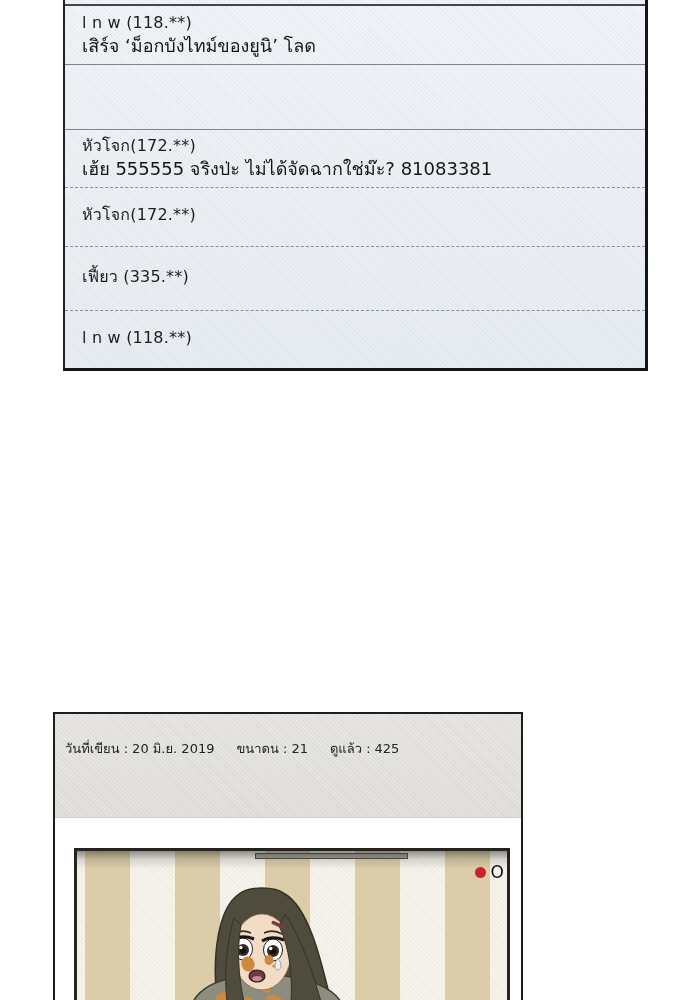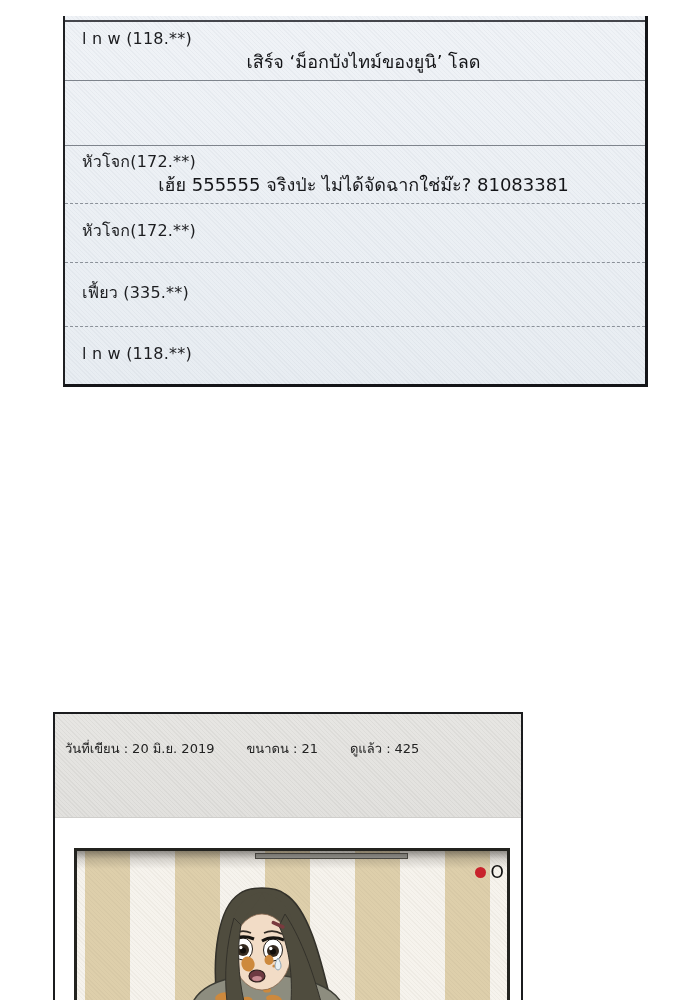--- a/index.html
+++ b/index.html
@@ -3,48 +3,48 @@
 <meta charset="utf-8">
 <style>
   html,body{margin:0;padding:0;background:#ffffff;}
   .page{
     position:relative;width:700px;height:1000px;overflow:hidden;background:#ffffff;
     font-family:"DejaVu Sans","Liberation Sans",sans-serif;color:#17181a;
   }
 
   
   .comment-card{
-    position:absolute;left:63px;top:16px;width:585px;height:371px;box-sizing:border-box;
+    position:absolute;left:63px;top:0;width:585px;height:371px;box-sizing:border-box;
     border-left:2px solid #1f2023;border-right:3px solid #141518;border-bottom:3px solid #141518;
     background-image:
       repeating-linear-gradient(45deg, rgba(130,140,155,.07) 0 1px, transparent 1px 3px),
       linear-gradient(180deg,#f0f3f7 0%,#e8edf2 100%);
   }
   .top-strip{height:4px;border-bottom:2px solid #45464c;}
   .comment-row{display:flex;flex-direction:column;justify-content:center;padding-left:17px;box-sizing:border-box;}
   .comment-row .user{font-size:16px;line-height:1.15;color:#1c1d20;margin-bottom:3px;letter-spacing:.2px;}
-  .comment-row .msg{font-size:18px;line-height:1.2;color:#141518;text-align:center;}
+  .comment-row .msg{font-size:18px;line-height:1.2;color:#141518;}
   .r1{height:58px}.r2{height:64px}.r3{height:57px}.r4{height:58px}.r5{height:63px}.r6{height:57px}
   .div-solid{height:0;border-top:1px solid #7e848c;}
   .div-dash{height:0;border-top:1px dashed #8b9199;}
 
   
   .post-card{
     position:absolute;left:53px;top:712px;width:470px;height:288px;box-sizing:border-box;
     border:2px solid #1b1c1e;border-bottom:none;background:#ffffff;
   }
   .post-header{
     height:104px;box-sizing:border-box;padding:15px 8px 0 10px;
     background-image:
       repeating-linear-gradient(45deg, rgba(100,100,95,.07) 0 1px, transparent 1px 3px),
       linear-gradient(180deg,#e7e6e3,#e2e1de);
     border-bottom:1px solid #cfcecb;
   }
   .post-title{margin:0;font-size:21px;font-weight:normal;line-height:1.45;color:#111;white-space:nowrap;}
-  .post-meta{display:flex;gap:32px;margin-top:9px;font-size:13px;color:#222;}
+  .post-meta{display:flex;gap:22px;margin-top:9px;font-size:13px;color:#222;}
   .post-meta .label{margin-right:4px;}
 
   
   .video-frame{
     position:absolute;left:19px;top:134px;width:436px;height:154px;box-sizing:border-box;
     border:3px solid #23231f;border-bottom:none;overflow:hidden;
     background-image:
       repeating-linear-gradient(45deg, rgba(120,110,90,.06) 0 1px, transparent 1px 3px),
       repeating-linear-gradient(90deg,#decfab 0 45px,#f6f3ed 45px 90px);
     background-position:0 0,8px 0;

